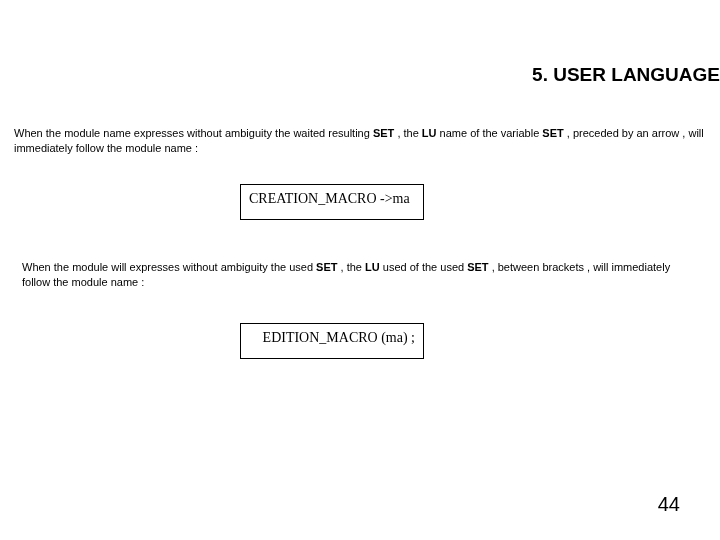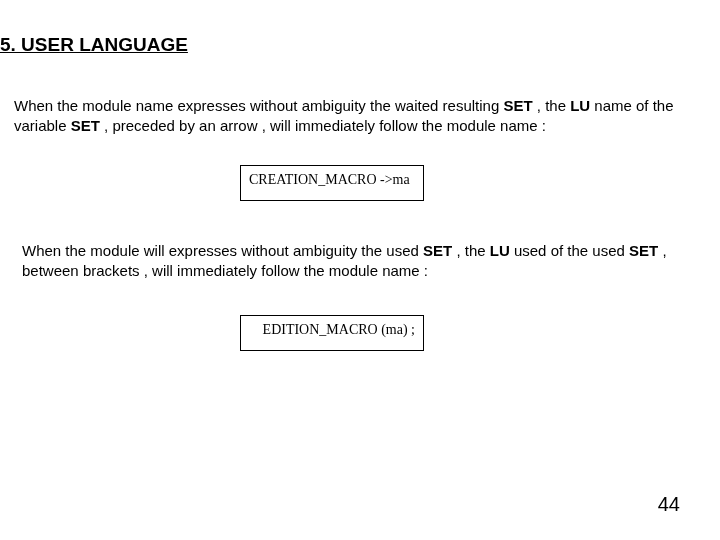--- a/index.html
+++ b/index.html
@@ -5,28 +5,27 @@
   * { margin: 0; padding: 0; box-sizing: border-box; }
   body {
     width: 720px;
     height: 540px;
     background: #fff;
     font-family: Arial, Helvetica, sans-serif;
     color: #000;
     position: relative;
   }
   .page-title {
-    text-align: left;
+    text-align: right;
     font-weight: bold;
     font-size: 19px;
-    padding-top: 34px;
-    text-decoration: underline;
+    padding-top: 64px;
   }
   .para {
-    font-size: 15px;
+    font-size: 11px;
     line-height: 1.35;
     padding: 0 14px;
   }
   .para-1 { margin-top: 40px; }
   .para-2 { margin-top: 40px; padding: 0 22px; }
   .bold { font-weight: bold; }
   .code-box {
     border: 1px solid #000;
     width: 184px;
     margin-left: 240px;

